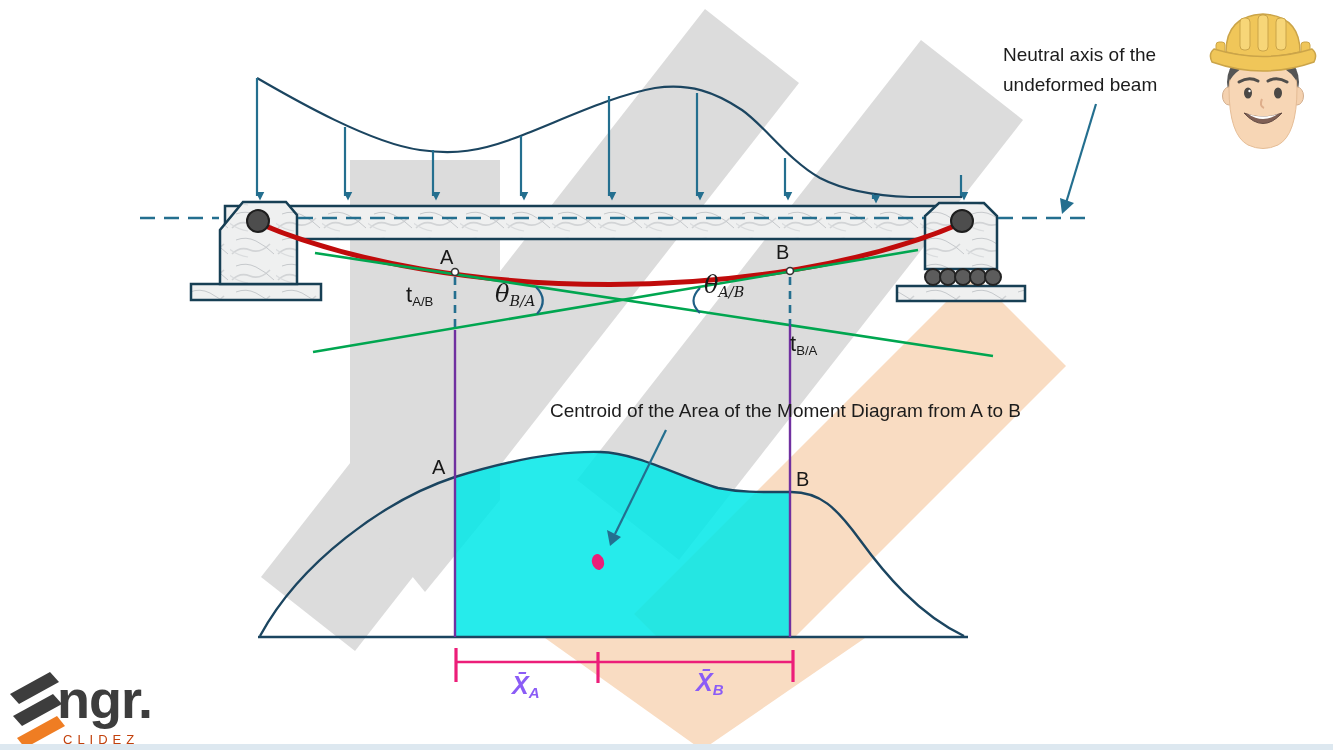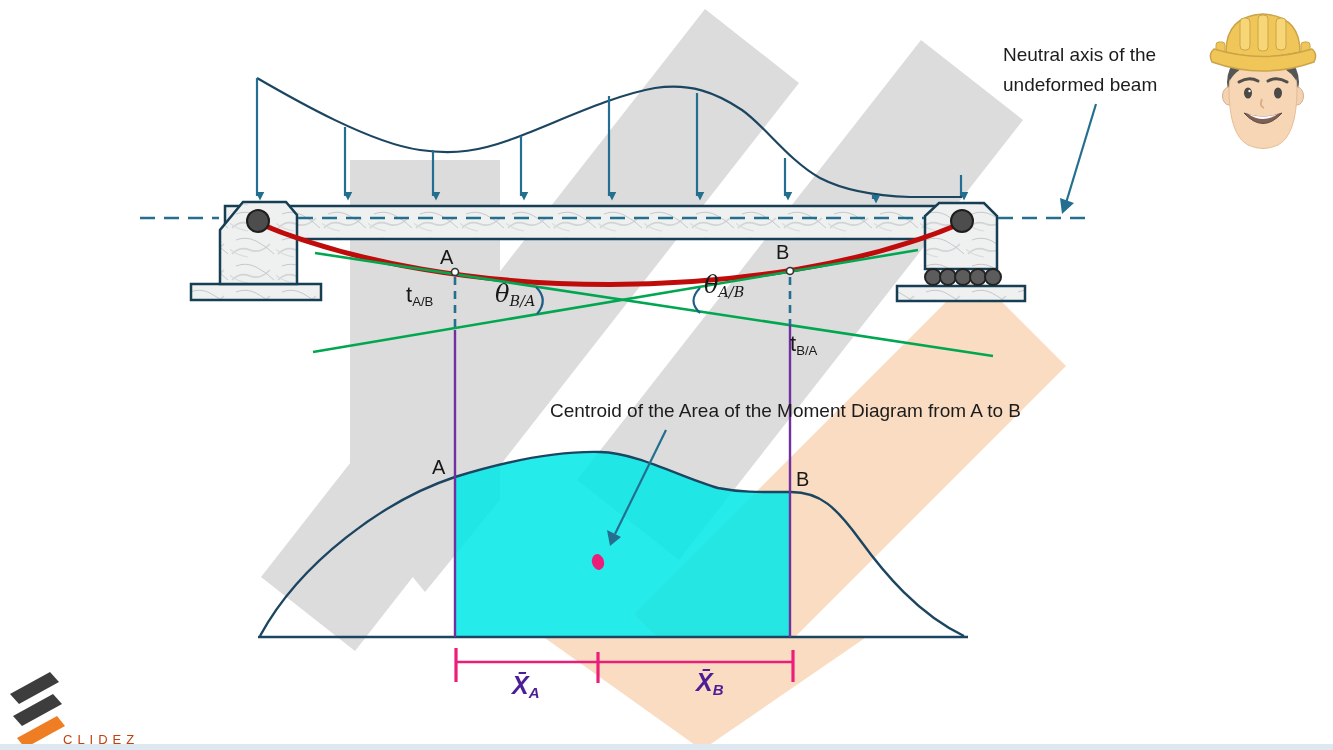--- a/index.html
+++ b/index.html
@@ -6,21 +6,21 @@
   .stage{position:relative;width:1333px;height:750px;background:#ffffff;overflow:hidden;
          font-family:"Liberation Sans",sans-serif;}
   .stage svg.scene{position:absolute;left:0;top:0;}
   .lbl{position:absolute;color:#181818;font-size:20px;line-height:1.1;white-space:nowrap;}
   .note{font-size:19px;color:#1c1c1c;}
   .na-note{line-height:30px;}
   .sub{font-size:0.60em;vertical-align:-0.28em;letter-spacing:0;}
   .theta{font-family:"DejaVu Serif",serif;font-style:italic;font-size:24px;}
   .theta .sub{font-family:"DejaVu Serif",serif;font-style:italic;}
   .tlabel{font-size:22px;}
-  .pink{color:#4c1d95;font-weight:bold;font-style:italic;font-size:25px;}
+  .pink{color:#8b5cf6;font-weight:bold;font-style:italic;font-size:25px;}
   .brand{position:absolute;left:57px;top:668px;font-size:54px;font-weight:bold;
          color:#3d3d3d;letter-spacing:-1px;}
   .subbrand{position:absolute;left:63px;top:732px;font-size:13px;color:#c2410c;
             letter-spacing:5px;}
 </style>
 </head>
 <body>
 
 <div class="stage">
 
@@ -195,15 +195,16 @@
 <div class="lbl" style="left:432px;top:456px;">A</div>
 <div class="lbl" style="left:796px;top:468px;">B</div>
 
 <div class="lbl pink" style="left:512px;top:672px;">
   <span>X̄</span><span class="sub">A</span>
 </div>
 <div class="lbl pink" style="left:672px;top:669px;margin-left:24px;">
   <span>X̄</span><span class="sub">B</span>
 </div>
 
+<div class="brand">ngr.</div>
 <div class="subbrand">CLIDEZ</div>
 
 </div>
 
 </body></html>

